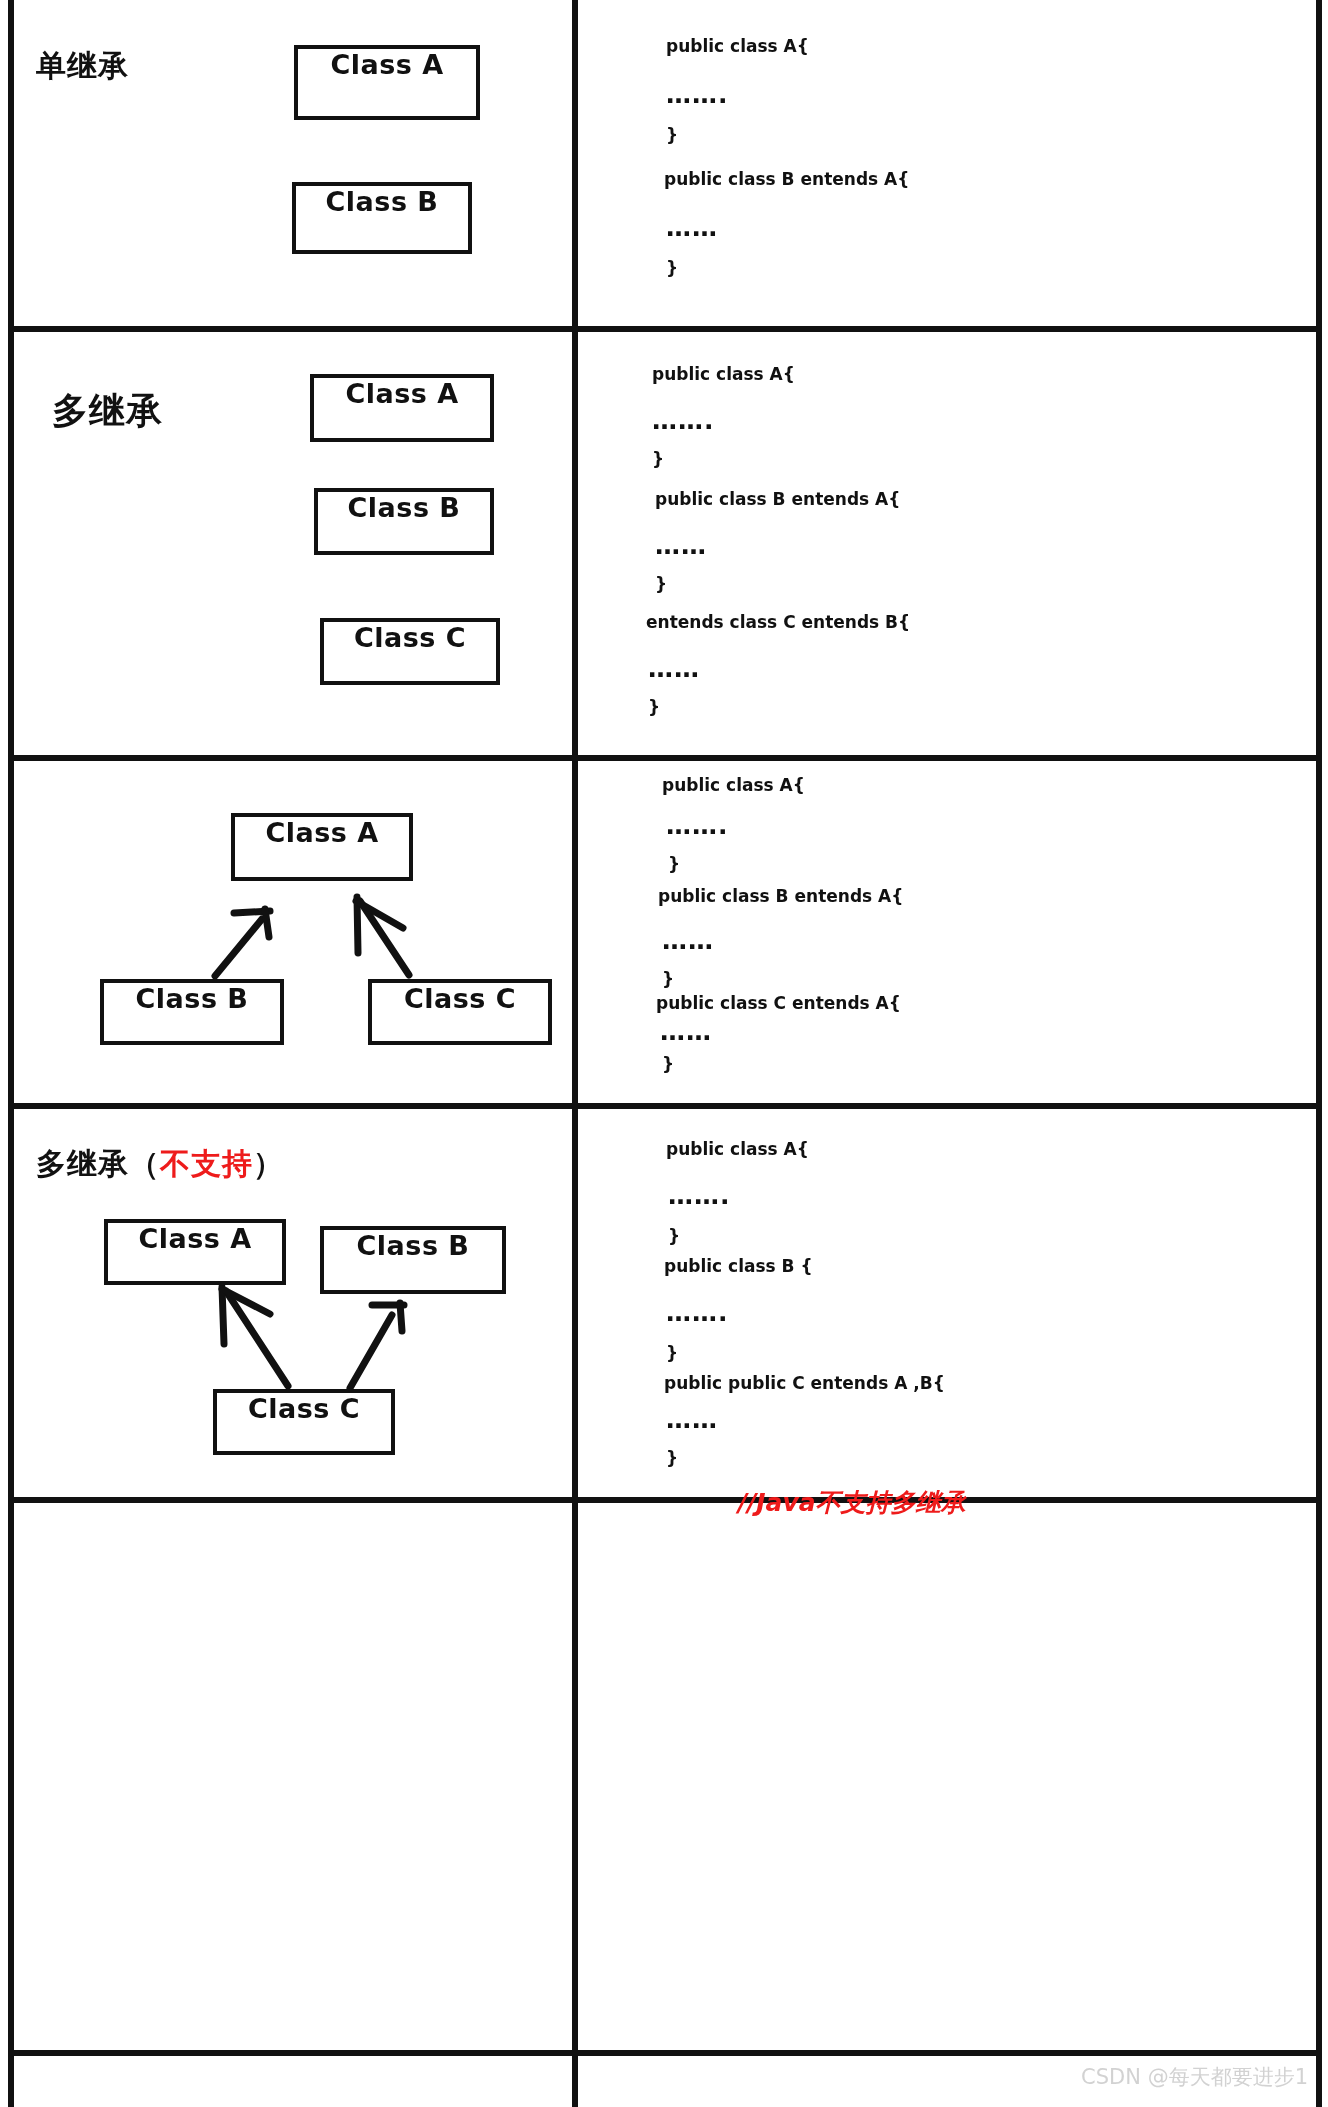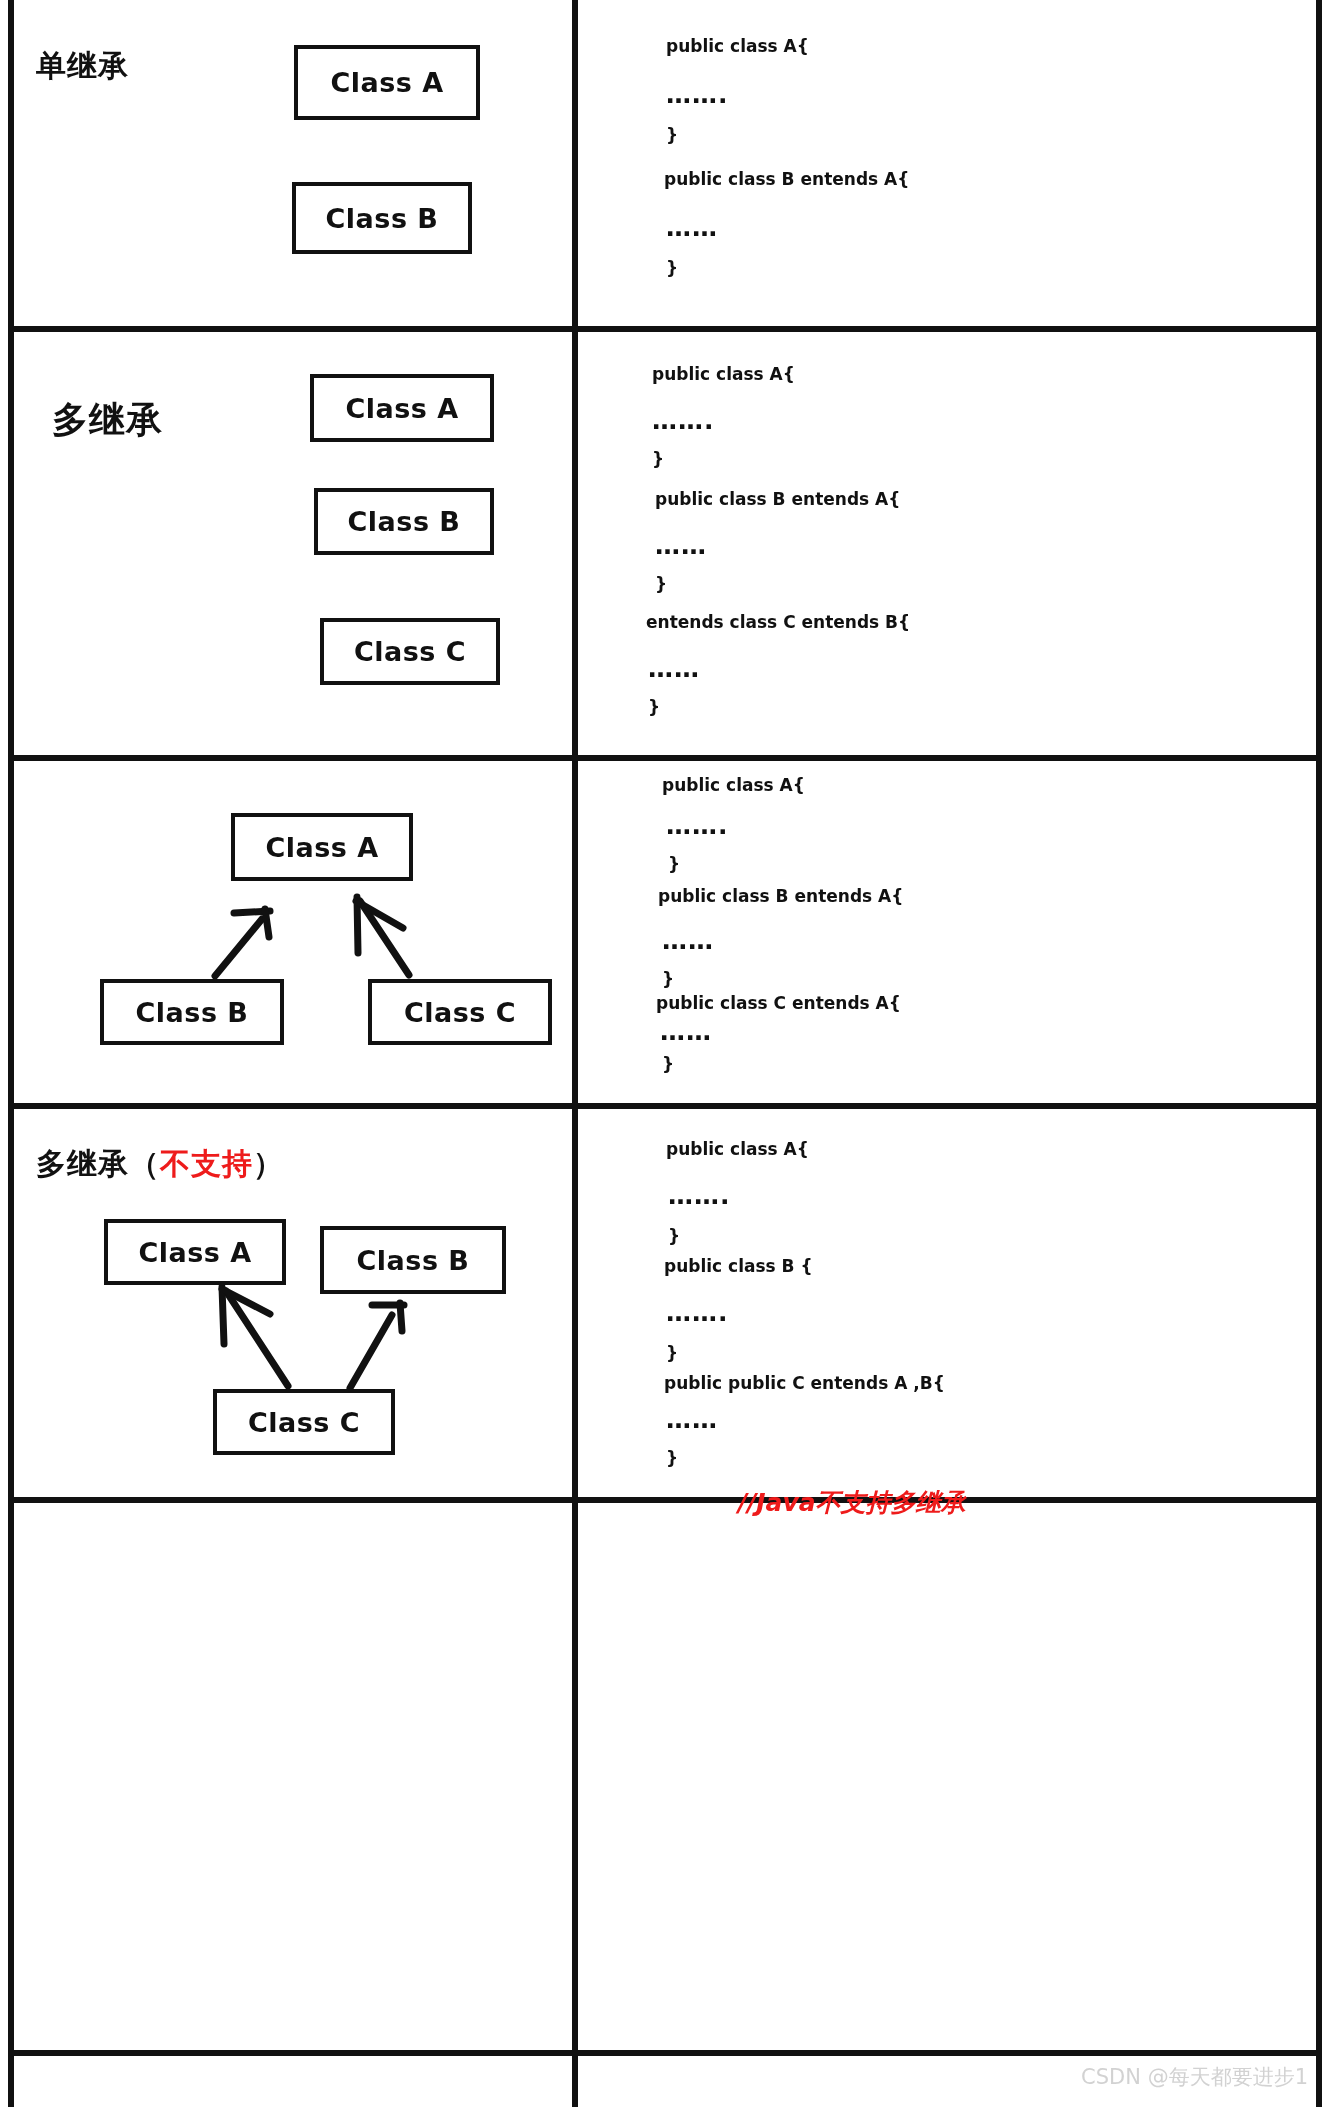--- a/index.html
+++ b/index.html
@@ -24,21 +24,21 @@
     letter-spacing:1px;
     white-space:nowrap;
   }
   .cn-red{color:#ee1b1b;}
 
   
   .clsbox{
     position:absolute;
     border:4px solid #111;
     background:#fff;
-    display:flex; align-items:center; justify-content:center;
+    display:flex; justify-content:center;
     font-family:"DejaVu Sans","Liberation Sans",sans-serif;
     font-weight:700;
     font-size:27px;
     color:#111;
     letter-spacing:0.5px;
     box-sizing:border-box;
   }
 
   
   .code{
@@ -108,21 +108,21 @@
       <span class="ln dots" style="margin-bottom:16px;">…….</span>
       <span class="ln" style="margin-bottom:24px;">}</span>
       <span class="ln" style="margin-bottom:24px;margin-left:-2px;">public class B entends A{</span>
       <span class="ln dots" style="margin-bottom:16px;">……</span>
       <span class="ln">}</span>
     </div>
   </div>
 
   <div class="row" style="top:332px;height:423px;">
     <div class="cell-label" style="left:0;top:0;width:572px;height:423px;">
-      <span class="cn-label" style="position:absolute;left:52px;top:64px;font-size:36px;">多继承</span>
+      <span class="cn-label" style="position:absolute;left:52px;top:55px;font-size:36px;">多继承</span>
     </div>
 
     <div class="cell-diagram" style="left:0;top:0;width:572px;height:423px;">
       <div class="clsbox" style="left:310px;top:42px;width:184px;height:68px;">
         <span>Class A</span>
       </div>
       <div class="clsbox" style="left:314px;top:156px;width:180px;height:67px;">
         <span>Class  B</span>
       </div>
       <div class="clsbox" style="left:320px;top:286px;width:180px;height:67px;">

